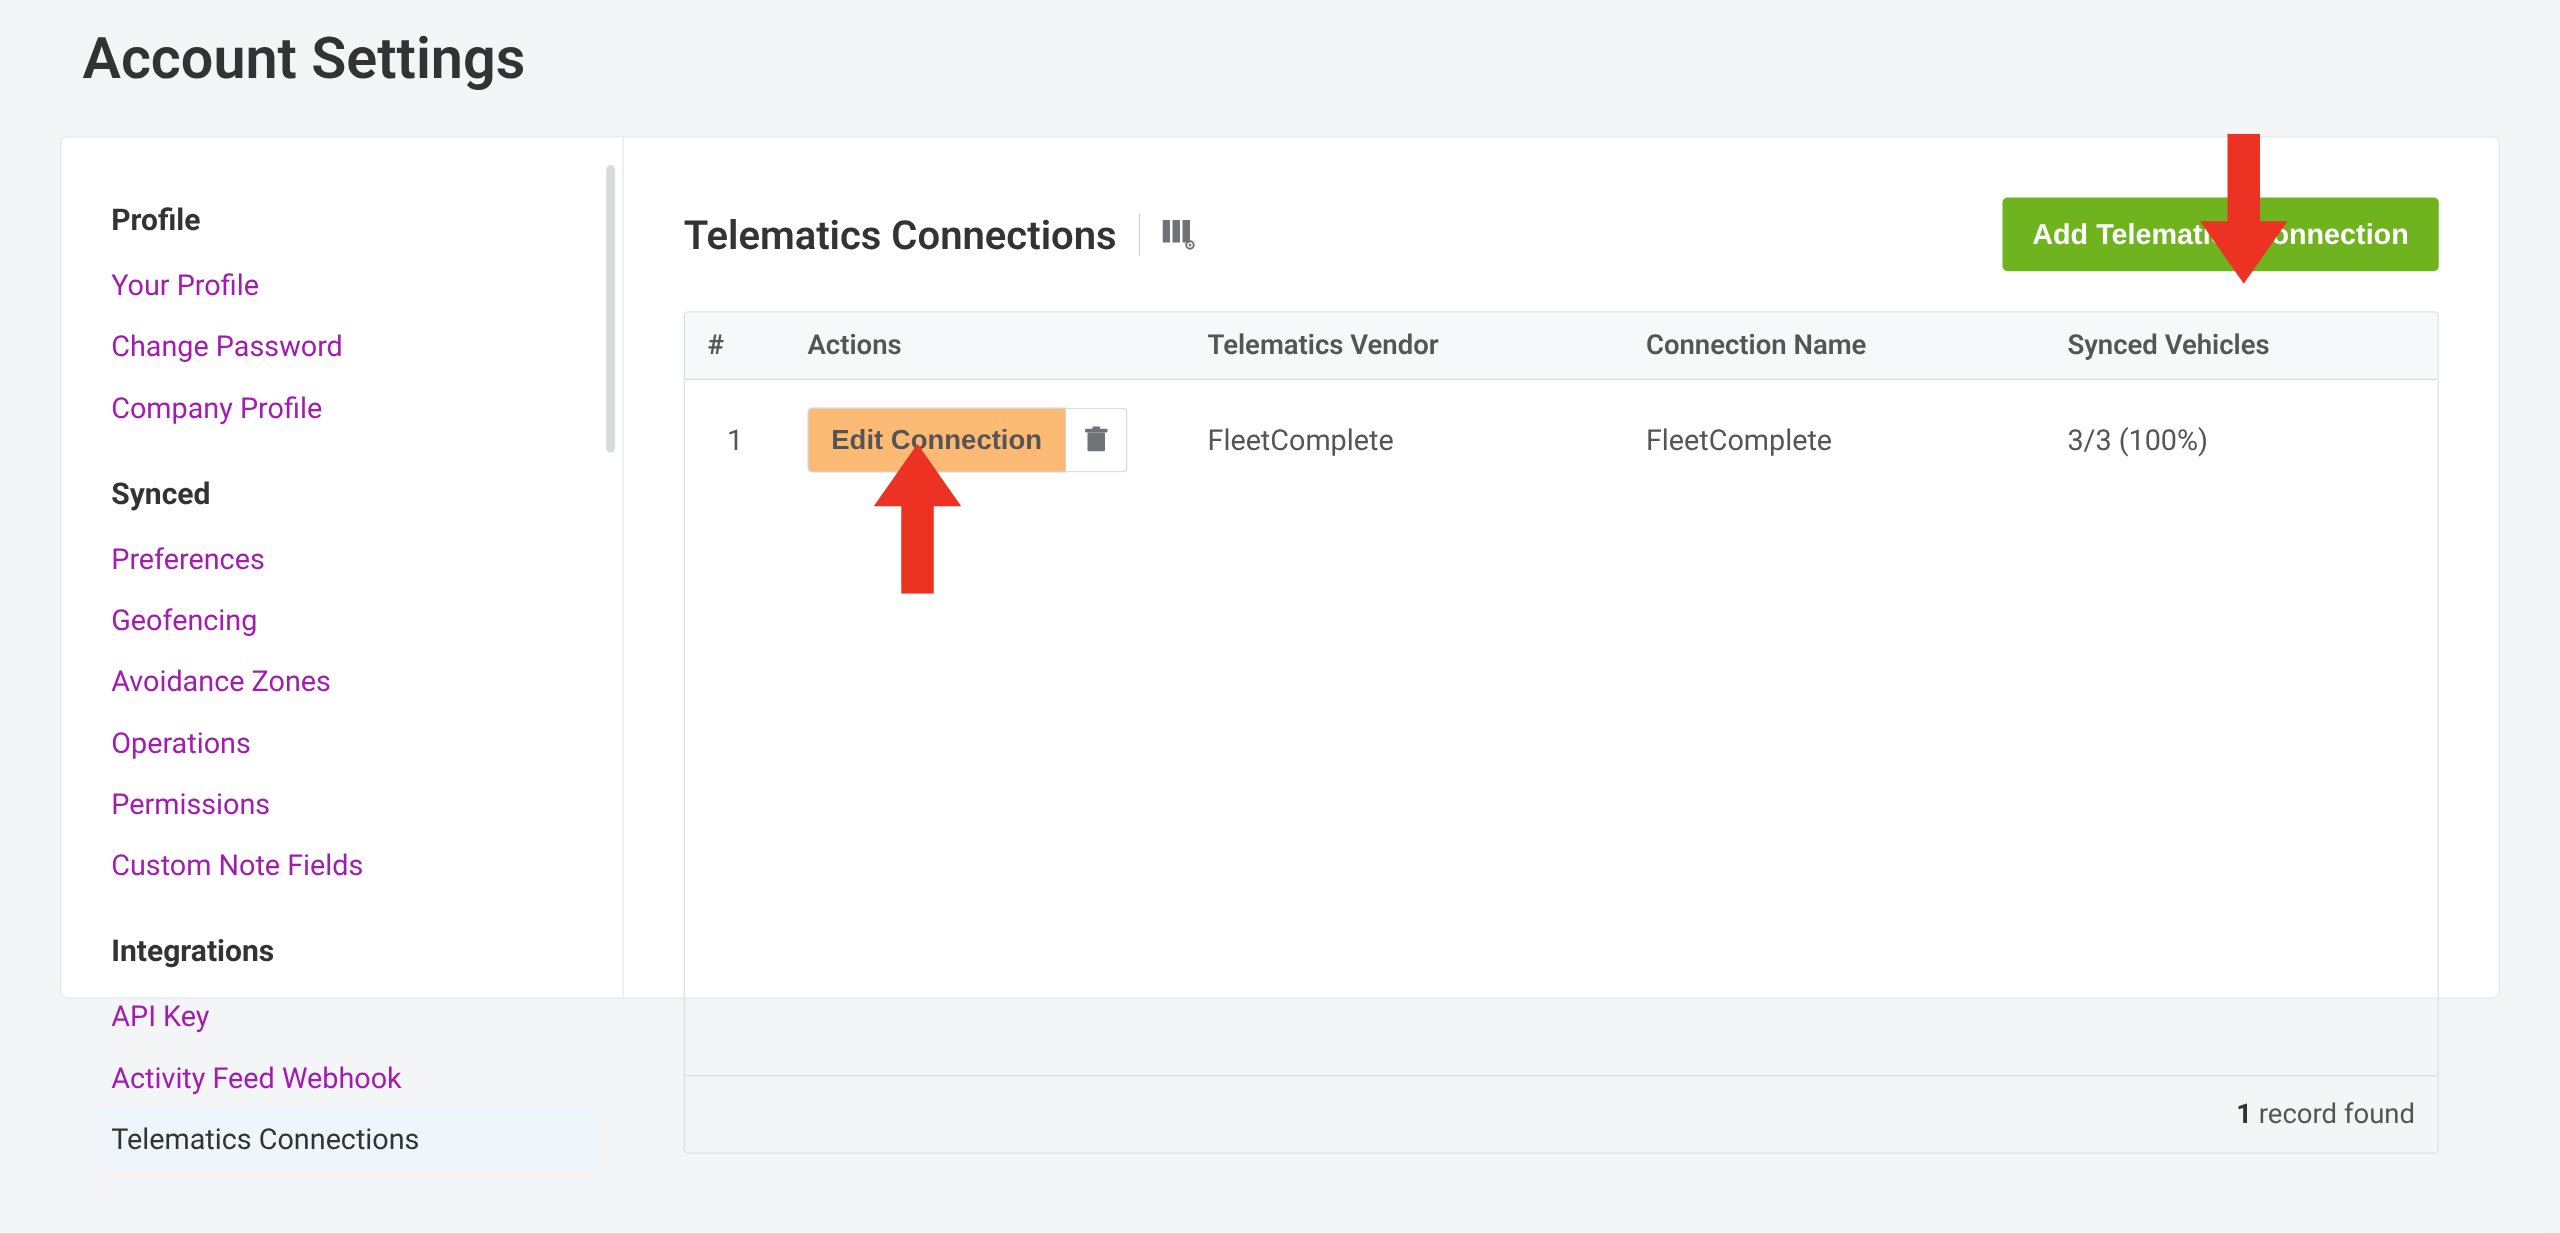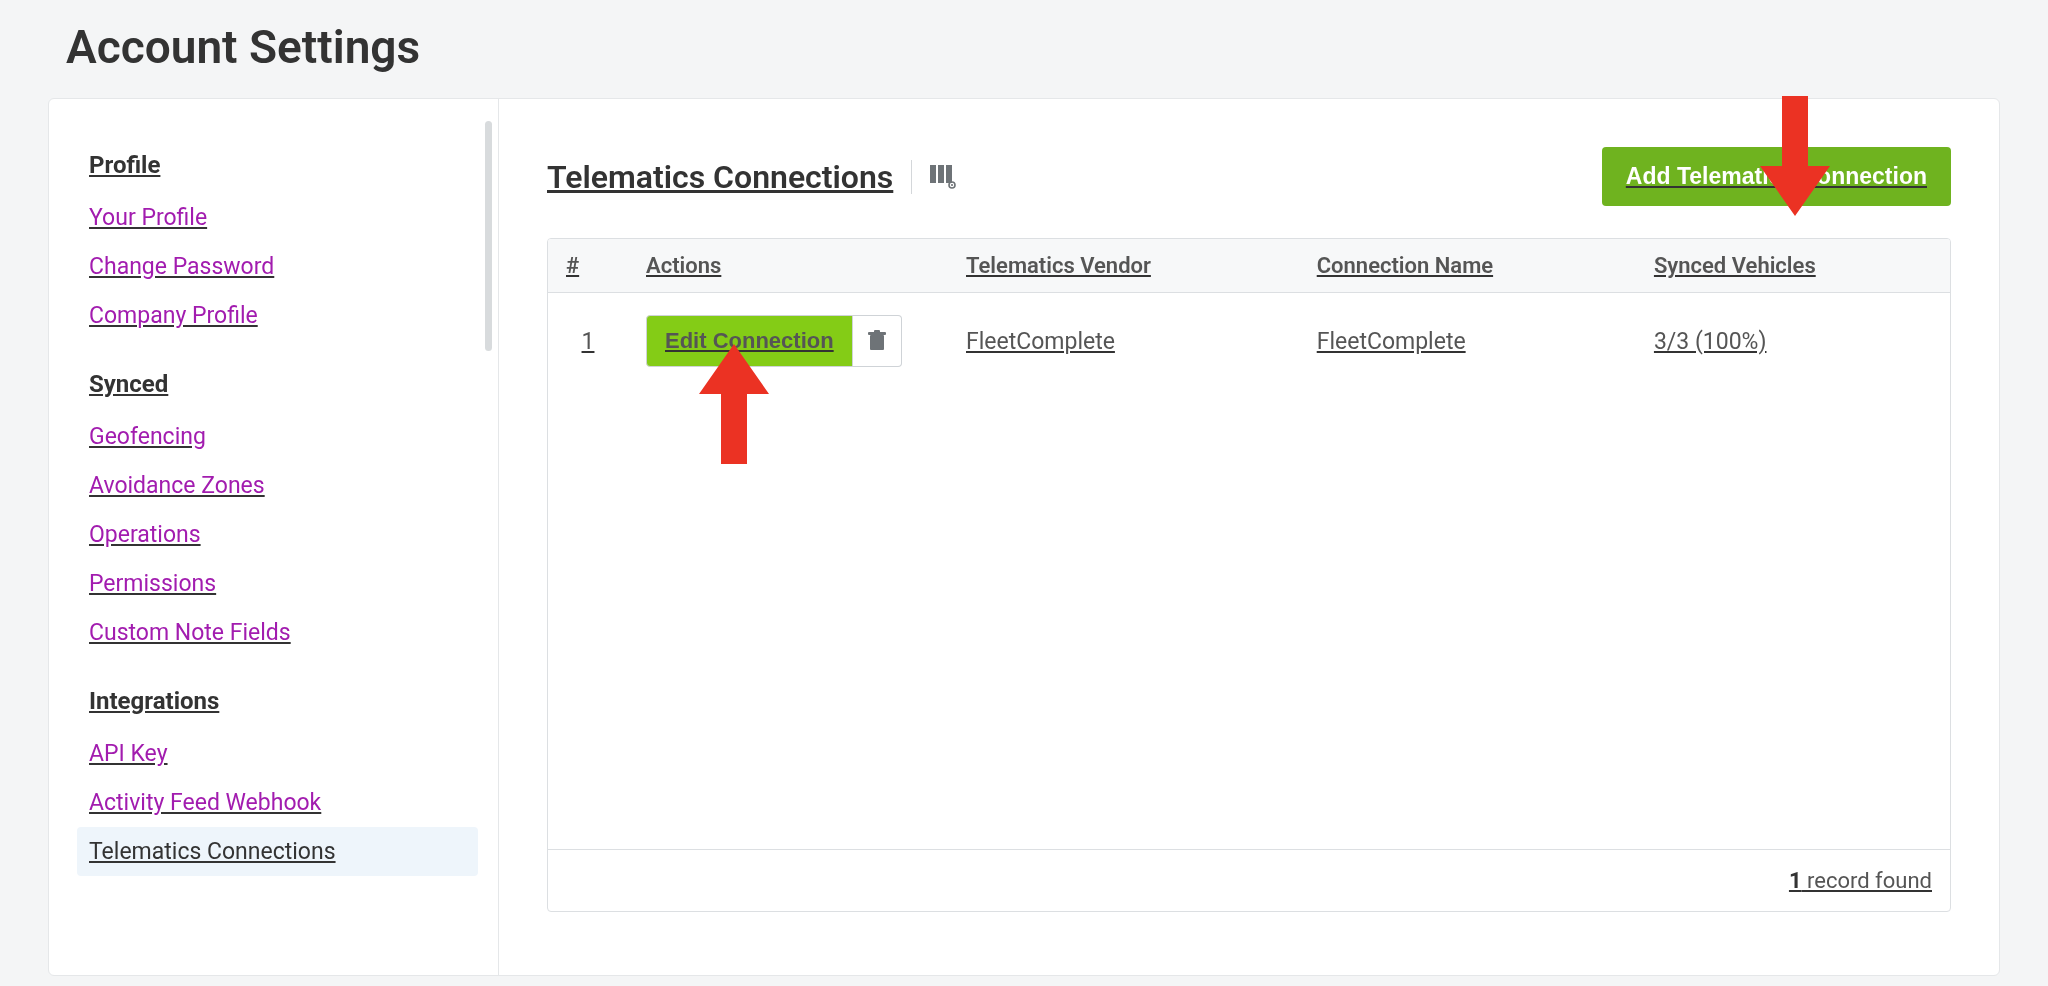--- a/index.html
+++ b/index.html
@@ -12,26 +12,25 @@
     overflow: hidden;
   }
   .page-title {
     font-size: 46px;
     font-weight: 600;
     color: #333;
     padding: 20px 0 24px 66px;
   }
   .container {
     display: flex;
-    margin: 0 48px;
+    margin: 11px 48px;
     background: #fff;
     border: 1px solid #e5e7e9;
     border-radius: 6px;
-    height: 878px;
-    text-decoration: underline;
+    height: 690px;
   }
   .sidebar {
     width: 450px;
     border-right: 1px solid #e5e7e9;
     padding: 22px 20px 22px 40px;
     position: relative;
   }
   .sidebar-scroll-hint {
     position: absolute;
     right: 6px;
@@ -118,21 +117,21 @@
   .table tbody td {
     font-size: 23px;
     color: #555;
     padding: 22px 18px;
     vertical-align: middle;
   }
   .col-num { width: 80px; text-align:center; color:#888; }
   .col-actions { width: 320px; }
   .actions-cell { display:flex; gap:0; }
   .edit-btn {
-    border:1px solid #cfd3d7; background:#84cc16; color:#555;
+    border:1px solid #cfd3d7; background:#fdba74; color:#555;
     font-size:22px; font-weight:600; padding:12px 18px;
     border-radius:4px 0 0 4px; cursor:pointer;
   }
   .del-btn {
     border:1px solid #cfd3d7; border-left:none; background:#fff;
     padding:12px 14px; border-radius:0 4px 4px 0; cursor:pointer;
     display:flex; align-items:center; justify-content:center;
   }
   .del-btn svg { display:block; }
   .table-spacer td { height: 460px; }
@@ -159,20 +158,21 @@
 <div class="container">
   <nav class="sidebar">
     <div class="sidebar-scroll-hint"></div>
 
     <div class="section-title">Profile</div>
     <a class="nav-item">Your Profile</a>
     <a class="nav-item">Change Password</a>
     <a class="nav-item">Company Profile</a>
 
     <div class="section-title">Synced</div>
+    <a class="nav-item">Preferences</a>
     <a class="nav-item">Geofencing</a>
     <a class="nav-item">Avoidance Zones</a>
     <a class="nav-item">Operations</a>
     <a class="nav-item">Permissions</a>
     <a class="nav-item">Custom Note Fields</a>
 
     <div class="section-title">Integrations</div>
     <a class="nav-item">API Key</a>
     <a class="nav-item">Activity Feed Webhook</a>
     <a class="nav-item active">Telematics Connections</a>

